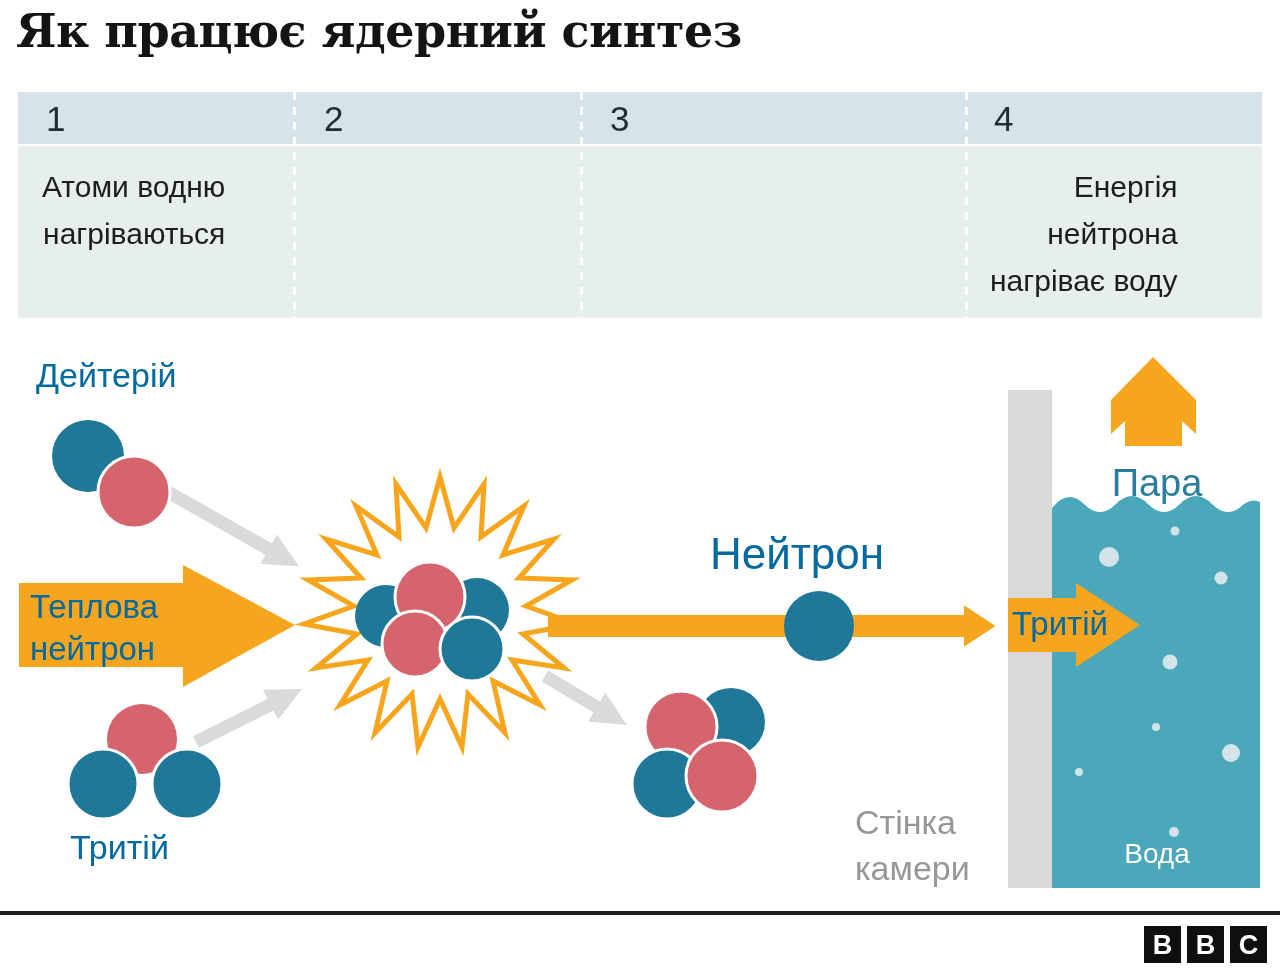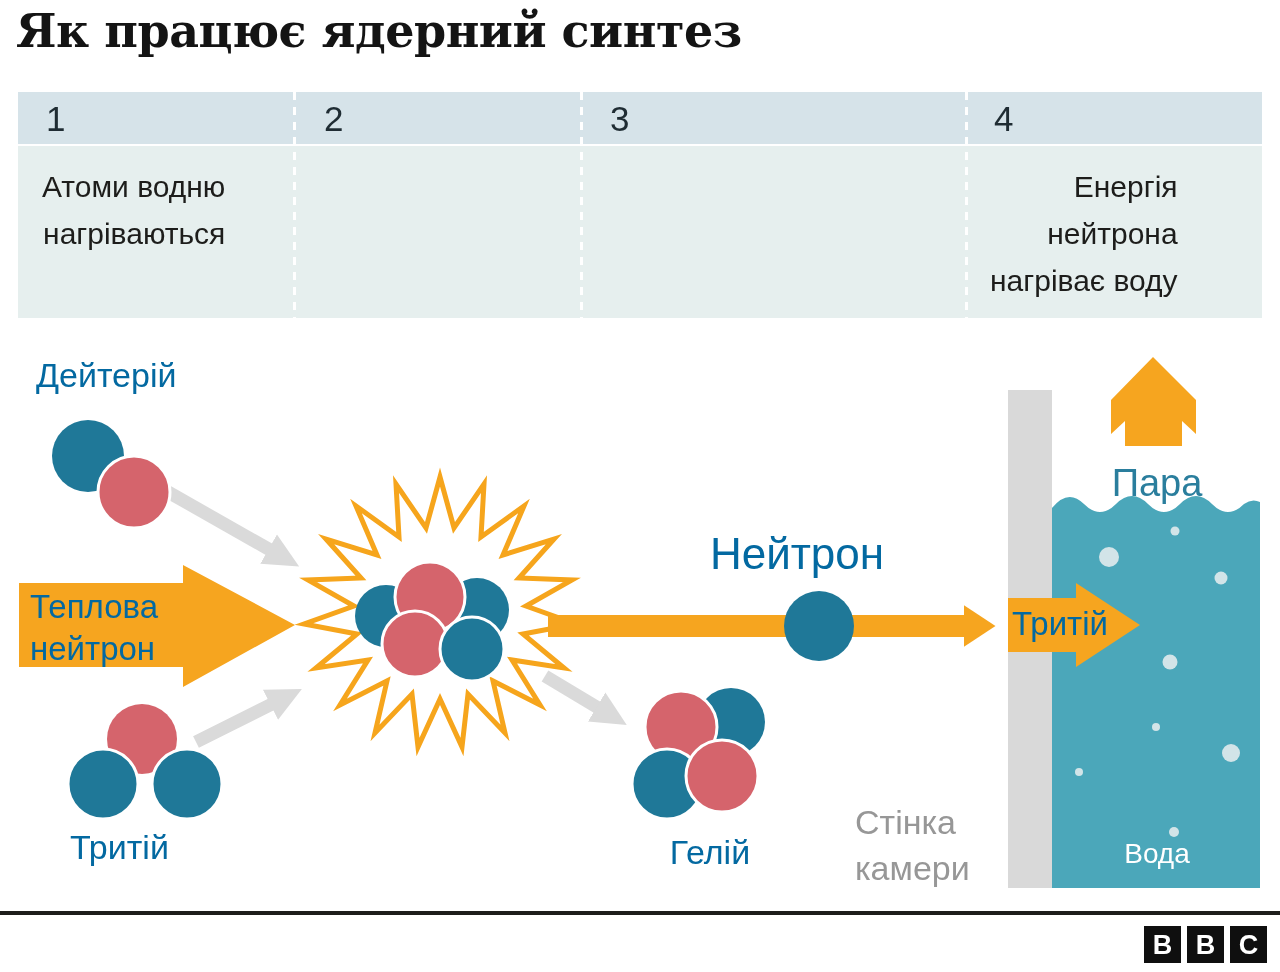--- a/index.html
+++ b/index.html
@@ -117,21 +117,20 @@
     <polygon points="1008,598 1076,598 1076,583 1140,625 1076,667 1076,652 1008,652" fill="#f6a51f"></polygon>
 
     <polygon points="1153,357 1196,400 1196,434 1182,421 1182,446 1125,446 1125,421 1111,434 1111,400" fill="#f6a51f"></polygon>
   </svg>
 
   <div class="lbl lbl-deuterium">Дейтерій</div>
   <div class="lbl lbl-tritium">Тритій</div>
   <div class="lbl lbl-thermal">Теплова
 нейтрон</div>
   <div class="lbl lbl-neutron">Нейтрон</div>
-  <div class="lbl lbl-helium">Гелій</div>
   <div class="lbl lbl-wall">Стінка
 камери</div>
   <div class="lbl lbl-heat">Тритій</div>
   <div class="lbl lbl-water">Вода</div>
   <div class="lbl lbl-steam">Пара</div>
 
   <div class="footer-line"></div>
   <div class="bbc-box b1">B</div>
   <div class="bbc-box b2">B</div>
   <div class="bbc-box b3">C</div>

